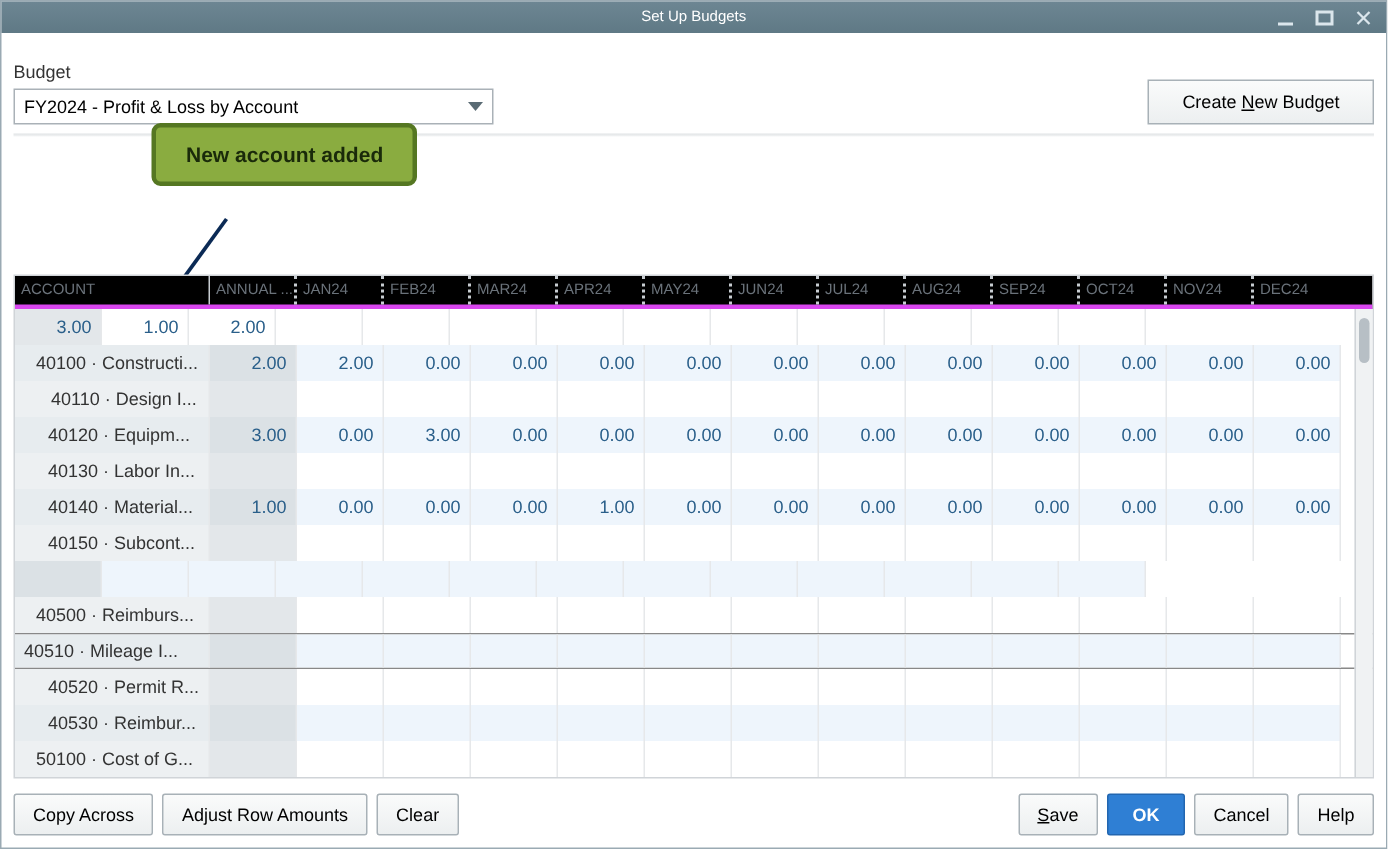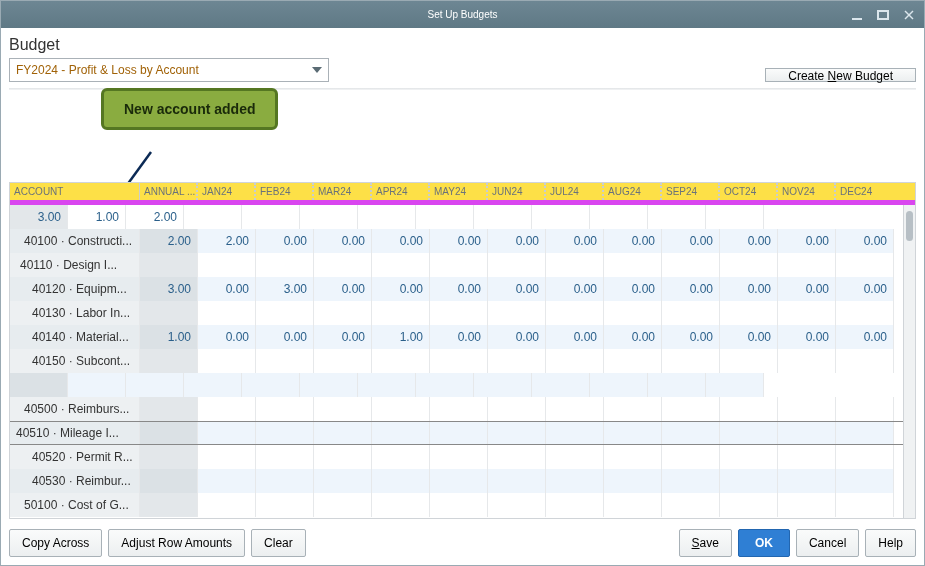--- a/index.html
+++ b/index.html
@@ -10,35 +10,35 @@
 .titlebar-title { position: absolute; left: 50%; transform: translateX(-50%); font-size: 10px; }
 .titlebar-controls { position: absolute; right: 6px; display: flex; gap: 8px; align-items: center; }
 .tb-btn { width: 18px; height: 18px; color: #dbe6ec; cursor: pointer; display: flex; align-items: center; justify-content: center; }
 .tb-btn svg { width: 14px; height: 14px; stroke: currentColor; stroke-width: 2; fill: none; }
 .tb-btn.close svg { stroke-width: 1.5; }
 
 .content { flex: 1; padding: 8px; display: flex; flex-direction: column; position: relative; }
 
 .top-row { display: flex; align-items: flex-end; margin-bottom: 6px; }
 .budget-block { display: flex; flex-direction: column; gap: 4px; }
-.budget-label { font-size: 16px; color: #333; }
+.budget-label { font-size: 12px; color: #333; }
 .dropdown { width: 320px; height: 24px; border: 1px solid #aab1b7; background: #fff; display: flex; align-items: center; padding: 0 6px; justify-content: space-between; cursor: pointer; }
-.dropdown-text { font-size: 12px; color: #a16207; white-space: nowrap; overflow: hidden; text-overflow: ellipsis; }
+.dropdown-text { font-size: 12px; color: #000000; white-space: nowrap; overflow: hidden; text-overflow: ellipsis; }
 .dropdown-arrow { width: 0; height: 0; border-left: 5px solid transparent; border-right: 5px solid transparent; border-top: 6px solid #5a6b74; }
 
-.create-btn { margin-left: auto; height: 14px; padding: 0 22px; border: 1px solid #a8b1b7; background: linear-gradient(#fafbfb, #eceff0); font-size: 12px; cursor: pointer; margin-top: 23px; }
+.create-btn { margin-left: auto; height: 30px; padding: 0 22px; border: 1px solid #a8b1b7; background: linear-gradient(#fafbfb, #eceff0); font-size: 12px; cursor: pointer; margin-top: 23px; }
 .create-btn .u { text-decoration: underline; }
 
 .divider-line { height: 2px; background: linear-gradient(#e0e3e5, #f4f5f6); margin: 0 0 92px 0; }
 
 .annotation-box { position: absolute; left: 100px; top: 60px; background: #8aac40; border: 3px solid #557722; border-radius: 6px; color: #1a2a0a; font-weight: bold; font-size: 14px; padding: 10px 20px; text-align: center; }
 .annotation-arrow { position: absolute; left: 90px; top: 120px; pointer-events: none; }
 
 .table-wrap { flex: 1; border: 1px solid #d0d4d8; display: flex; flex-direction: column; overflow: hidden; }
-.table-header { display: flex; background: #fde047; border-bottom: 5px solid #d946ef; height: 22px; font-size: 10px; color: #6a727a; text-align: center; }
+.table-header { display: flex; background: #000000; border-bottom: 3px solid #d946ef; height: 22px; font-size: 10px; color: #6a727a; text-align: center; }
 .th { border-right: 2px dotted #c8cdd2; display: flex; align-items: center; padding: 0 4px; white-space: nowrap; overflow: hidden; }
 .th.account { width: 130px; border-right: 1px solid #c8cdd2; }
 .th.annual, .th.month { width: 58px; justify-content: flex-start; }
 .th:last-child { border-right: none; }
 
 .table-body { flex: 1; overflow: hidden; position: relative; }
 .row { display: flex; height: 24px; align-items: stretch; }
 .cell { border-right: 1px solid #e6e8ea; display: flex; align-items: center; padding: 0 6px; font-size: 12px; white-space: nowrap; overflow: hidden; text-overflow: ellipsis; }
 .cell.account { width: 130px; background: #edf0f2; color: #333; justify-content: flex-start; }
 .cell.annual { width: 58px; background: #e3e7ea; color: #2a5f8a; justify-content: flex-end; }
@@ -154,21 +154,21 @@
             <div class="cell month">0.00</div>
             <div class="cell month">0.00</div>
             <div class="cell month">0.00</div>
             <div class="cell month">0.00</div>
             <div class="cell month">0.00</div>
             <div class="cell month">0.00</div>
             <div class="cell month">0.00</div>
             <div class="cell month">0.00</div>
           </div>
           <div class="row even">
-            <div class="cell account" style="padding-left: 10px;">40110 · Design I...</div>
+            <div class="cell account" style="padding-left: 24px;">40110 · Design I...</div>
             <div class="cell annual"></div>
             <div class="cell month"></div>
             <div class="cell month"></div>
             <div class="cell month"></div>
             <div class="cell month"></div>
             <div class="cell month"></div>
             <div class="cell month"></div>
             <div class="cell month"></div>
             <div class="cell month"></div>
             <div class="cell month"></div>

